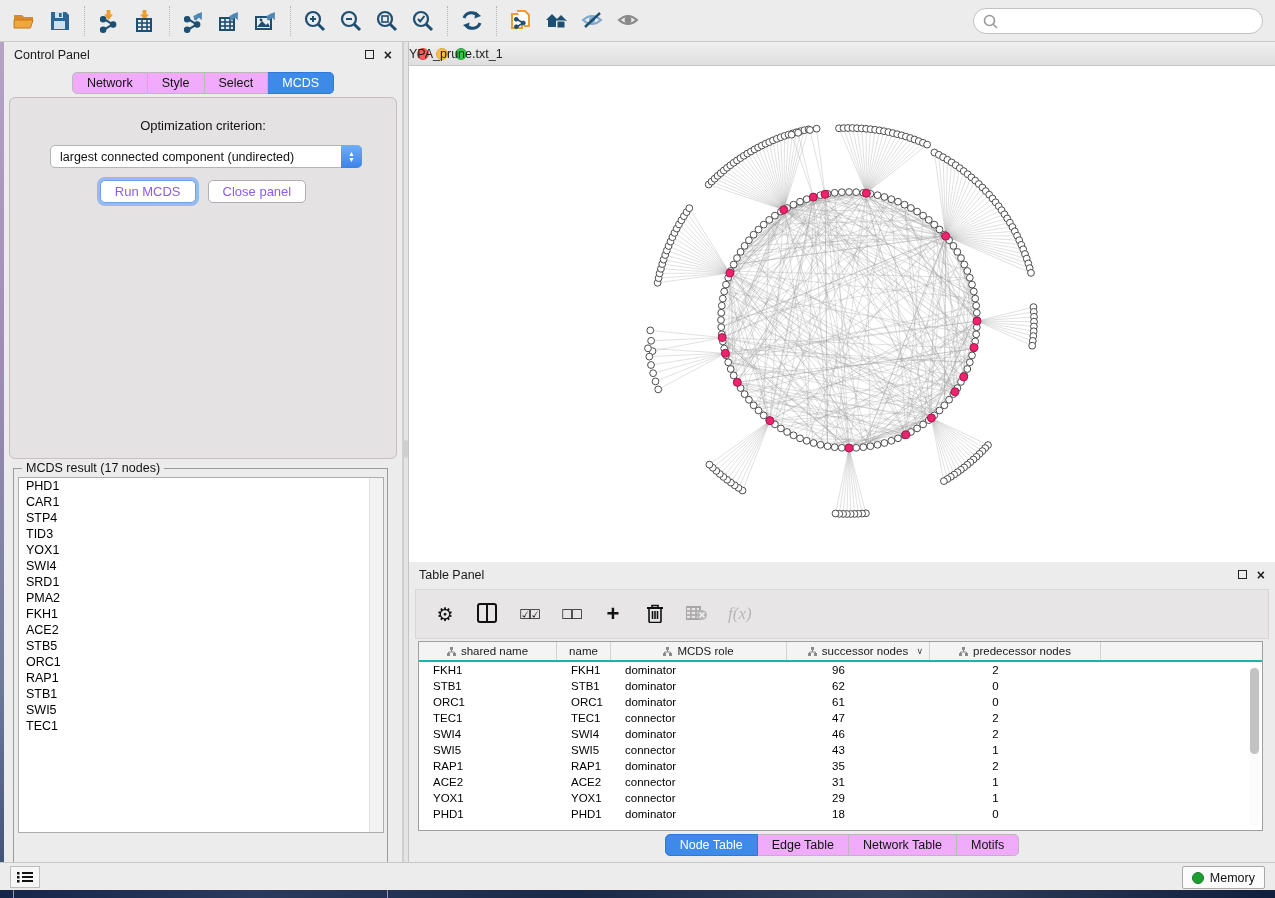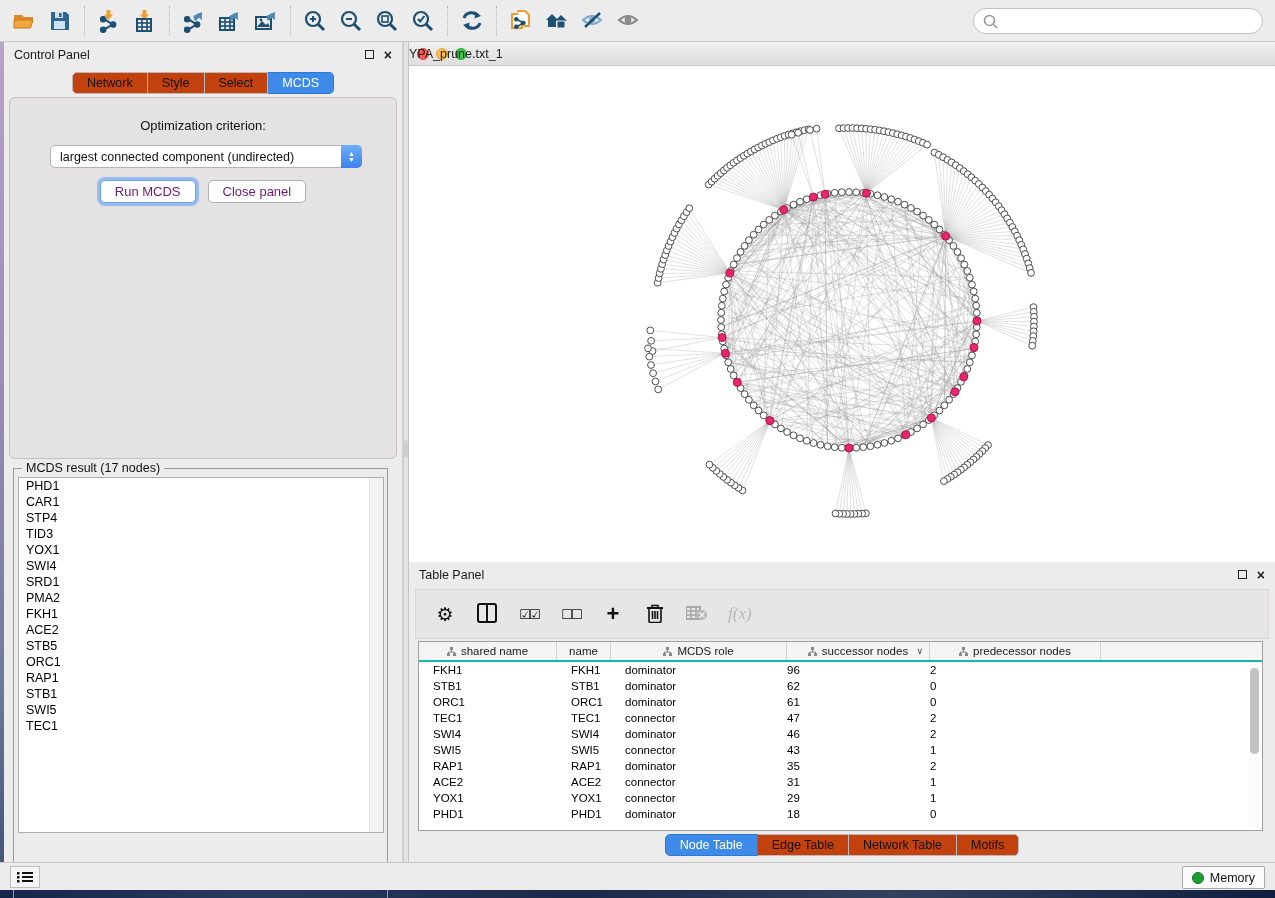--- a/index.html
+++ b/index.html
@@ -23,35 +23,35 @@
 
   
   #control-panel { position:absolute; left:4px; top:42px; width:399px; height:820px; background:#ececec; border-right:1px solid #cfcfcf; }
   .panel-titlebar { height:26px; display:flex; align-items:center; padding:0 10px; font-size:12.5px; color:#1a1a1a; }
   .panel-titlebar .spacer { flex:1; }
   .winctl { font-size:11px; color:#222; margin-left:10px; line-height:1; }
   .winctl.close { font-weight:bold; font-size:14px; }
   .float-square { width:9px; height:9px; border:1.4px solid #222; display:inline-block; }
 
   #cp-tabs { position:absolute; left:0; top:30px; width:100%; display:flex; justify-content:center; }
-  .seg-tab { font-size:12.5px; padding:3px 14px; background:#c2410c; border:1px solid #b9b9b9; border-left:none; color:#111; }
+  .seg-tab { font-size:12.5px; padding:3px 14px; background:#f0abfc; border:1px solid #b9b9b9; border-left:none; color:#111; }
   .seg-tab:first-child { border-left:1px solid #b9b9b9; border-radius:5px 0 0 5px; }
   .seg-tab:last-child { border-radius:0 5px 5px 0; }
   .seg-tab.active { background:#3e8ae8; border-color:#2f78d4; color:#fff; }
 
   #mcds-card { position:absolute; left:5px; top:55px; width:388px; height:362px;
     background:#e4e2e2; border:1px solid #cabdbd; border-radius:6px; }
   #opt-label { text-align:center; margin-top:20px; font-size:13px; color:#111; }
   #criterion-select { position:absolute; left:40px; top:47px; width:312px; height:23px; background:#fff;
     border:1px solid #b4b4b4; border-radius:5px; font-size:12.5px; display:flex; align-items:center; padding-left:9px; color:#111; }
   #criterion-stepper { position:absolute; right:-1px; top:-1px; width:21px; height:23px; border-radius:0 5px 5px 0;
     background:linear-gradient(#6faef7,#3c82ea); display:flex; flex-direction:column; align-items:center; justify-content:center; color:#fff; }
   #criterion-stepper span { font-size:7px; line-height:6px; }
   .cp-buttons { position:absolute; left:0; top:82px; width:100%; display:flex; justify-content:center; gap:12px; }
-  .mac-btn { background:#fff; border:1px solid #b0b0b0; border-radius:5px; font-size:13px; padding:3px 14px; color:#701a75; }
+  .mac-btn { background:#fff; border:1px solid #b0b0b0; border-radius:5px; font-size:13px; padding:3px 14px; color:#8b5cf6; }
   .mac-btn.focused { box-shadow:0 0 0 3px rgba(90,155,250,.55); border-color:#6b9ff0; }
 
   #result-fieldset { position:absolute; left:9px; top:426px; width:375px; height:440px;
     border:1px solid #9a9a9a; }
   #result-legend { position:absolute; left:8px; top:-8px; background:#ececec; padding:0 4px; font-size:12.5px; color:#111; }
   #result-list { position:absolute; left:4px; top:8px; width:366px; height:356px; background:#fff; border:1px solid #adadad; overflow:hidden; }
   #result-scroll { position:absolute; right:0; top:0; width:14px; height:100%; background:#f3f3f3; border-left:1px solid #e2e2e2; }
   .result-item { font-size:12.5px; line-height:16px; padding-left:7px; color:#000; }
 
   
@@ -82,21 +82,21 @@
 
   #node-table { position:absolute; left:9px; top:79px; width:845px; height:190px; background:#fff; border:1px solid #9f9f9f; overflow:hidden; }
   #table-header { display:flex; height:20px; border-bottom:2px solid #14b8a6; background:#f4f4f4; }
   .th-cell { display:flex; align-items:center; justify-content:center; gap:5px; font-size:11.5px; color:#1a1a1a;
     border-right:1px solid #d2d2d2; position:relative; }
   .th-icon { flex:none; }
   .sort-chevron { font-size:9px; color:#444; position:absolute; right:6px; }
   .t-row { display:flex; height:16px; }
   .t-cell { font-size:11.5px; line-height:16px; color:#000; white-space:nowrap; overflow:hidden; }
   .t-cell.left { padding-left:14px; text-align:left; }
-  .t-cell.right { padding-right:40px; text-align:left; }
+  .t-cell.right { padding-right:40px; text-align:center; }
   #table-scrollbar { position:absolute; right:2px; top:24px; width:11px; height:160px; background:#fbfbfb; border-radius:6px; }
   #table-thumb { position:absolute; left:1px; top:2px; width:9px; height:86px; background:#c2c2c2; border-radius:5px; }
 
   #tp-tabs { position:absolute; left:0; top:272px; width:100%; display:flex; justify-content:center; }
 
   
   #status-bar { position:absolute; left:0; top:862px; width:1275px; height:28px; background:#ececec; border-top:1px solid #c6c6c6; }
   #list-btn { position:absolute; left:10px; top:3px; width:30px; height:22px; background:#f6f6f6; border:1px solid #bdbdbd; display:flex; align-items:center; justify-content:center; }
   #memory-btn { position:absolute; right:10px; top:3px; height:23px; background:#fbfbfb; border:1px solid #a9a9a9; border-radius:2px;
     display:flex; align-items:center; gap:6px; padding:0 9px; font-size:12.5px; color:#111; }

